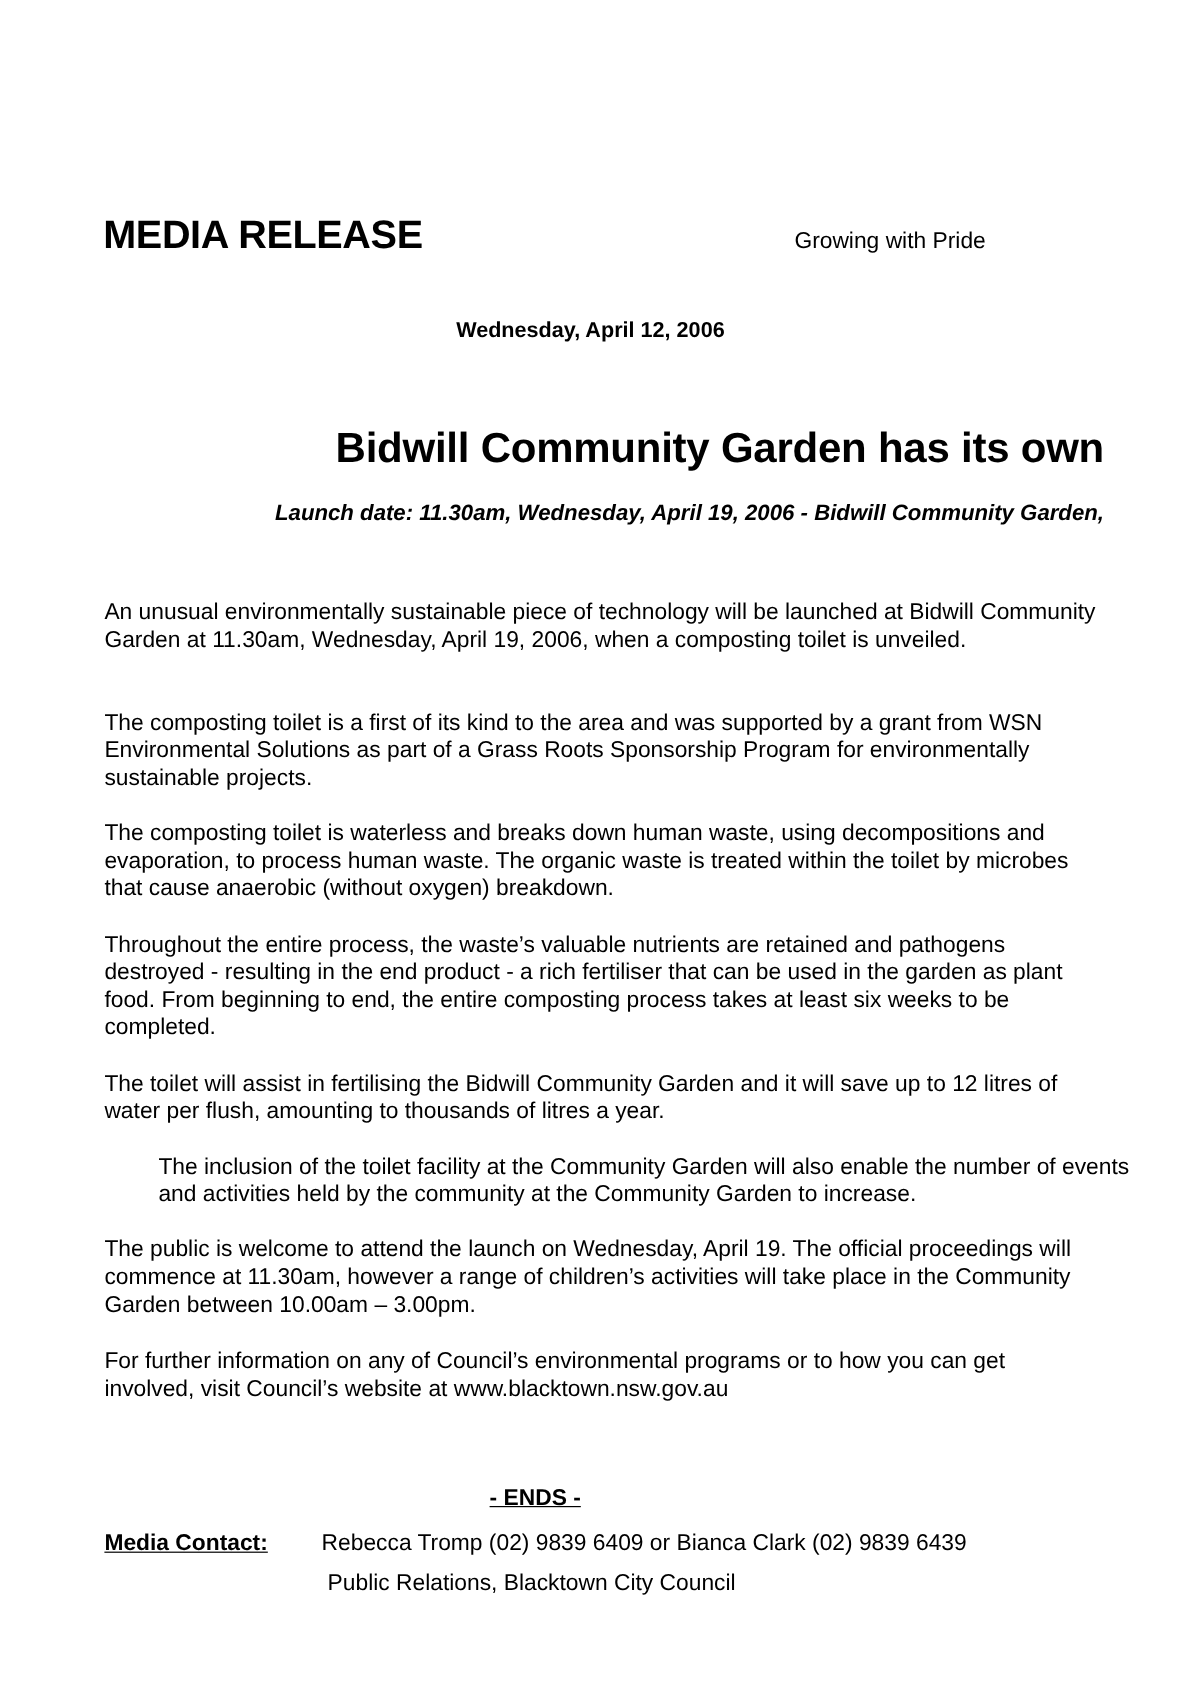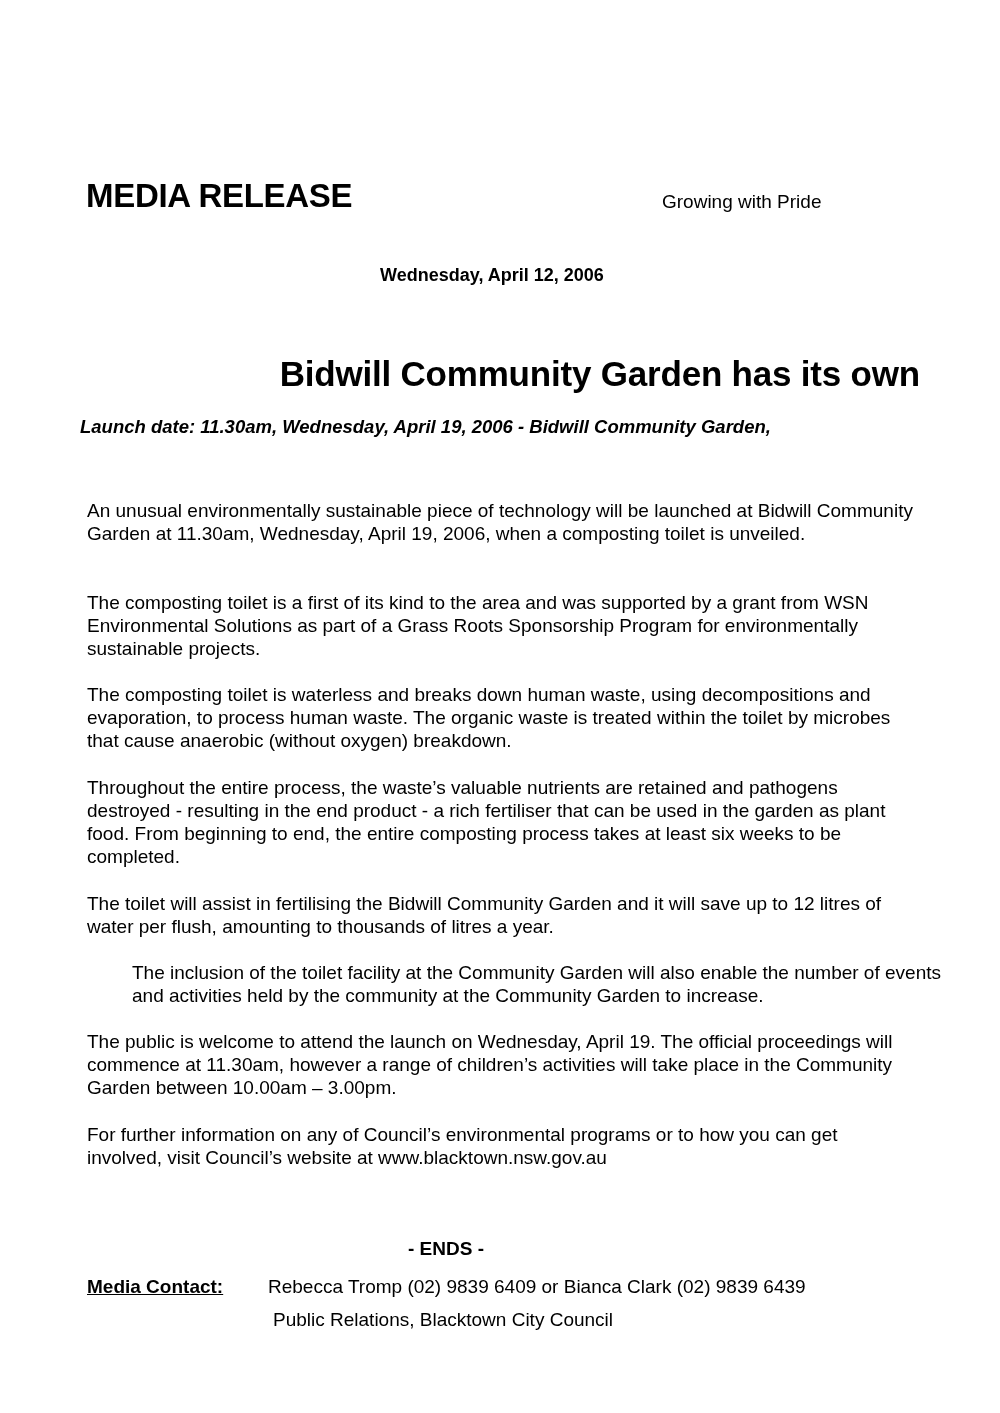--- a/index.html
+++ b/index.html
@@ -2,23 +2,23 @@
 <html><head>
   <meta charset="utf-8">
   <style>
     html, body { margin: 0; padding: 0; background: #ffffff; }
     body { width: 1000px; height: 1413px; position: relative; overflow: hidden; color: #000; font-family: "Liberation Sans", sans-serif; }
     .abs { position: absolute; }
     .media-release { left: 86px; top: 177px; font-size: 33px; font-weight: bold; letter-spacing: -0.3px; }
     .tagline { left: 662px; top: 191px; font-size: 19px; }
     .date { left: 0; width: 984px; top: 265px; text-align: center; font-size: 18px; font-weight: bold; }
     .title { left: 80px; width: 840px; top: 328px; text-align: right; font-size: 35px; font-weight: bold; line-height: 44px; letter-spacing: -0.2px; margin-top: 24px; }
-    .launch { left: 80px; width: 840px; top: 415px; text-align: left; font-size: 18.5px; font-weight: bold; font-style: italic; line-height: 23px; }
+    .launch { left: 80px; width: 840px; top: 415px; text-align: right; font-size: 18.5px; font-weight: bold; font-style: italic; line-height: 23px; }
     .body-para { left: 87px; width: 830px; font-size: 19px; line-height: 23px; }
-    .ends { left: 0; width: 892px; top: 1238px; text-align: center; font-size: 19px; font-weight: bold; }
+    .ends { left: 0; width: 892px; top: 1238px; text-align: center; font-size: 19px; font-weight: bold; text-decoration: underline; }
     .contact-label { left: 87px; top: 1276px; font-size: 19px; font-weight: bold; text-decoration: underline; }
     .contact-line1 { left: 268px; top: 1276px; font-size: 19px; }
     .contact-line2 { left: 273px; top: 1299px; font-size: 19px; margin-top: 10px; }
   </style>
 </head>
 <body>
 
 <div class="abs media-release">MEDIA RELEASE</div>
 <div class="abs tagline">Growing with Pride</div>
 

